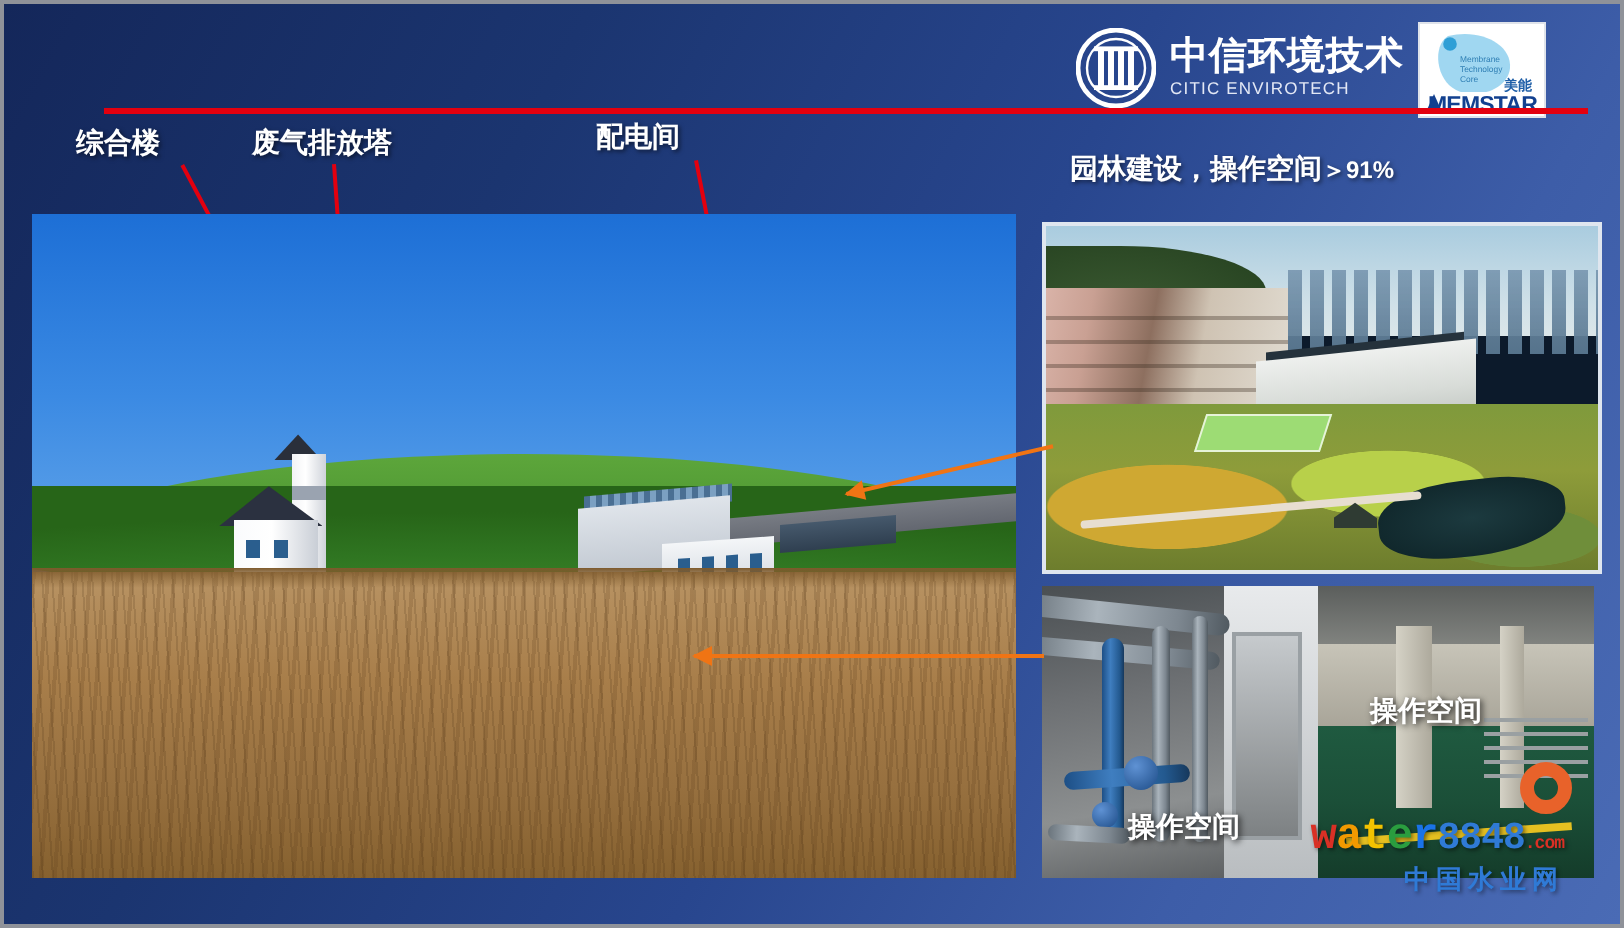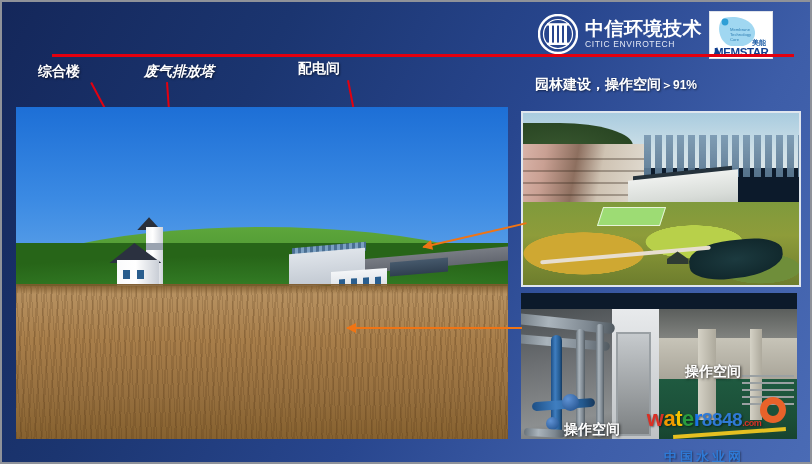--- a/index.html
+++ b/index.html
@@ -25,21 +25,21 @@
 
   #memstar{position:absolute;left:707px;top:9px;width:62px;height:46px;
            background:#ffffff;border:1px solid #dfe3ea;overflow:hidden;}
 
   #red-rule{position:absolute;left:50px;top:52px;width:742px;height:3px;background:#e3000f;}
 
   
   .clabel{position:absolute;color:#ffffff;font-size:14px;font-weight:bold;
           white-space:nowrap;text-shadow:1px 1px 2px rgba(0,0,0,.55);}
   #lab-1{left:36px;top:61px;}
-  #lab-2{left:142px;top:61px;font-style:italic;}
+  #lab-2{left:124px;top:61px;}
   #lab-3{left:296px;top:58px;text-align:center;}
   #lab-green{position:absolute;left:533px;top:74px;color:#ffffff;font-size:14px;
              font-weight:bold;white-space:nowrap;text-shadow:1px 1px 2px rgba(0,0,0,.5);}
   #lab-green .small{font-size:12px;font-weight:bold;}
 
   
   .lead{position:absolute;background:#e3000f;transform-origin:0 0;height:1.6px;}
 
   
   #render{position:absolute;left:14px;top:105px;width:492px;height:332px;
@@ -100,21 +100,21 @@
            background:linear-gradient(180deg,#3f85b4,#1b5382);opacity:.9;}
   #tank-strip{position:absolute;left:10%;top:84%;width:44%;height:9%;
               transform:skewY(-4.5deg);
               background:repeating-linear-gradient(90deg,#2e79ab 0 6px,#1f608e 6px 12px);}
   #crane{position:absolute;left:43%;top:70%;width:22px;height:5px;background:#d9a410;transform:rotate(-22deg);}
 
   
   .photo{position:absolute;overflow:hidden;background:#0c1a2b;}
   #photo-aerial{left:519px;top:109px;width:276px;height:172px;border:2px solid #dfe6ef;}
   #photo-equip{left:519px;top:291px;width:276px;height:146px;}
-  #photo-equip .half{position:absolute;top:16px;height:100%;width:50%;overflow:hidden;}
+  #photo-equip .half{position:absolute;top:0;height:100%;width:50%;overflow:hidden;}
   #eq-left{left:0;}
   #eq-right{left:50%;}
 
   
   .a-sky{position:absolute;left:0;top:0;width:100%;height:32%;
          background:linear-gradient(180deg,#a9ccdf 0%,#cfe0e8 70%,#dbe6e9 100%);}
   .a-city{position:absolute;left:44%;top:13%;width:56%;height:24%;
           background:linear-gradient(180deg,rgba(120,150,175,.9),rgba(90,120,145,.95));
           -webkit-mask-image:repeating-linear-gradient(90deg,#000 0 7px,transparent 7px 11px);
           mask-image:repeating-linear-gradient(90deg,#000 0 7px,transparent 7px 11px);}
@@ -176,29 +176,29 @@
   #pl-equip{left:43px;bottom:16px;}
   #pl-space{left:26px;top:54px;}
 
   
   .oarrow{position:absolute;height:2px;background:#f07414;transform-origin:0 0;}
   .oarrow::before{content:"";position:absolute;left:-1px;top:-4px;
                   border-top:5px solid transparent;border-bottom:5px solid transparent;
                   border-right:10px solid #f07414;}
 
   
-  #wm{position:absolute;left:638px;top:406px;width:128px;height:48px;
-      text-align:center;line-height:1;}
+  #wm{position:absolute;left:652px;top:406px;width:128px;height:48px;
+      text-align:right;line-height:1;font-family:Liberation Mono, monospace;}
   #wm-top{font-size:22px;font-weight:bold;letter-spacing:-.5px;
           text-shadow:1px 1px 2px rgba(0,0,0,.5);}
   #wm-top .w{color:#d93025;}#wm-top .a{color:#f29900;}#wm-top .t{color:#f2c200;}
   #wm-top .e{color:#2a9d3f;}#wm-top .r{color:#1a73e8;}
   #wm-num{color:#2f7ad6;font-size:19px;font-weight:bold;}
   #wm-dot{color:#d93025;font-size:9px;font-weight:bold;}
-  #wm-bot{color:#2f7ad6;font-size:13px;font-weight:bold;letter-spacing:3px;margin-top:20px;
+  #wm-bot{color:#2f7ad6;font-size:13px;font-weight:bold;letter-spacing:3px;margin-top:4px;
           text-shadow:1px 1px 2px rgba(0,0,0,.45);}
 </style>
 </head>
 <body>
 
 <div id="slide">
 
 
   <div id="brand">
     <svg id="citic-mark" viewBox="0 0 40 40">

